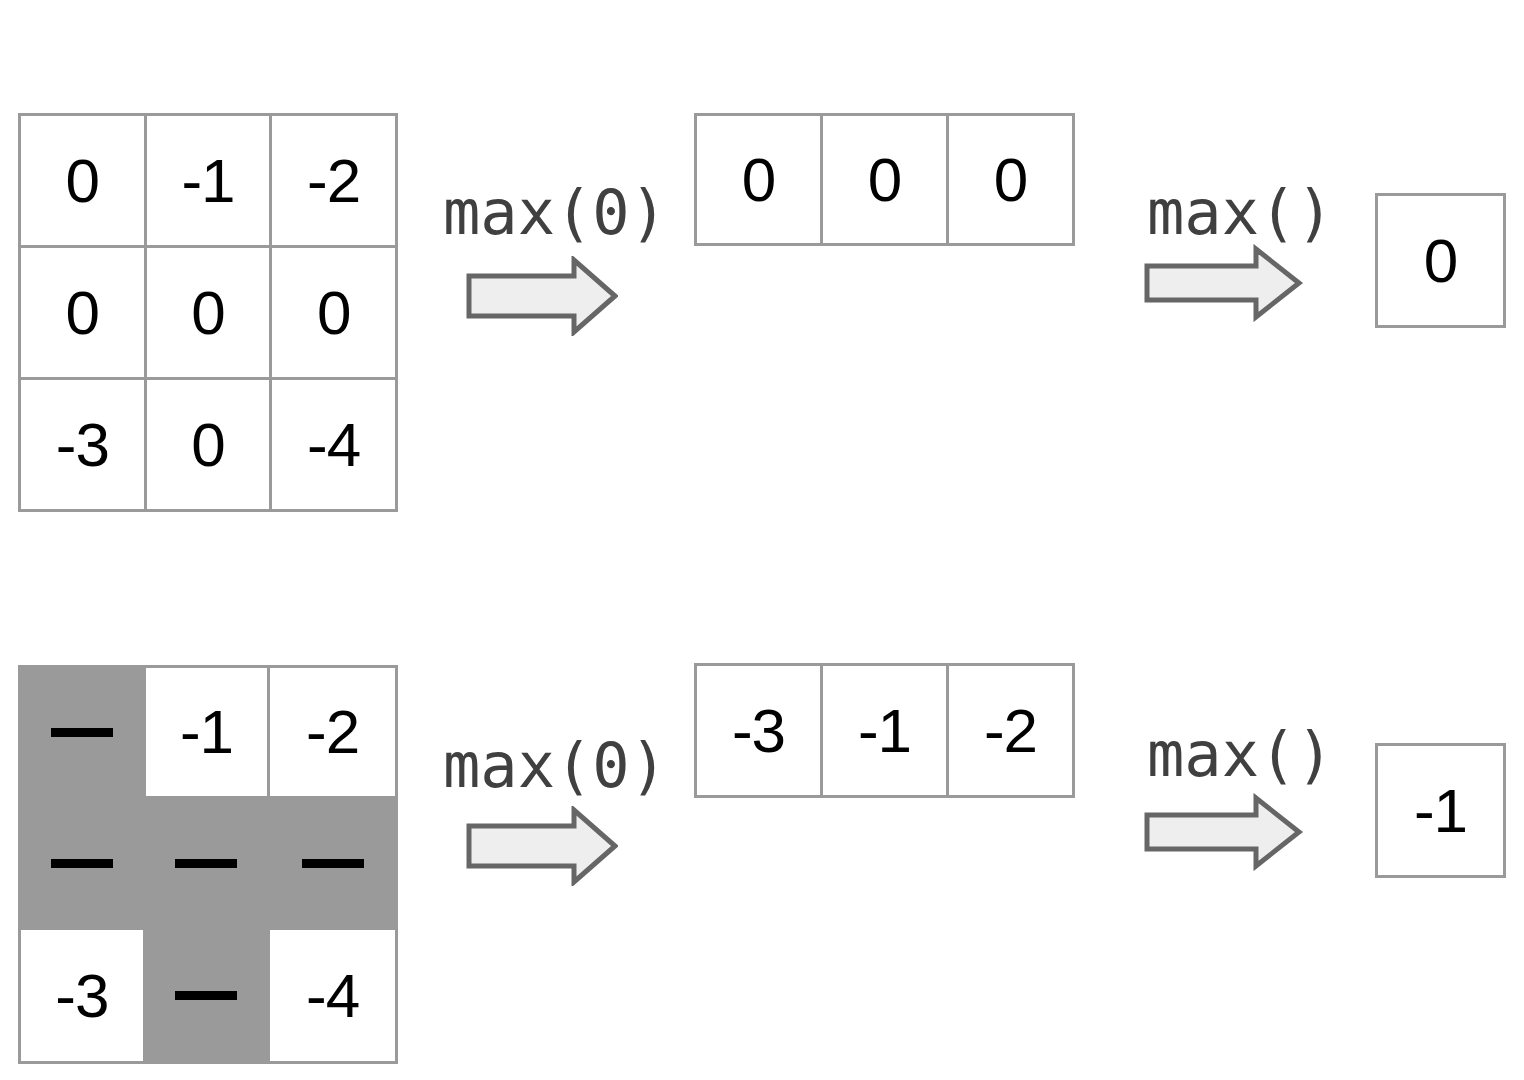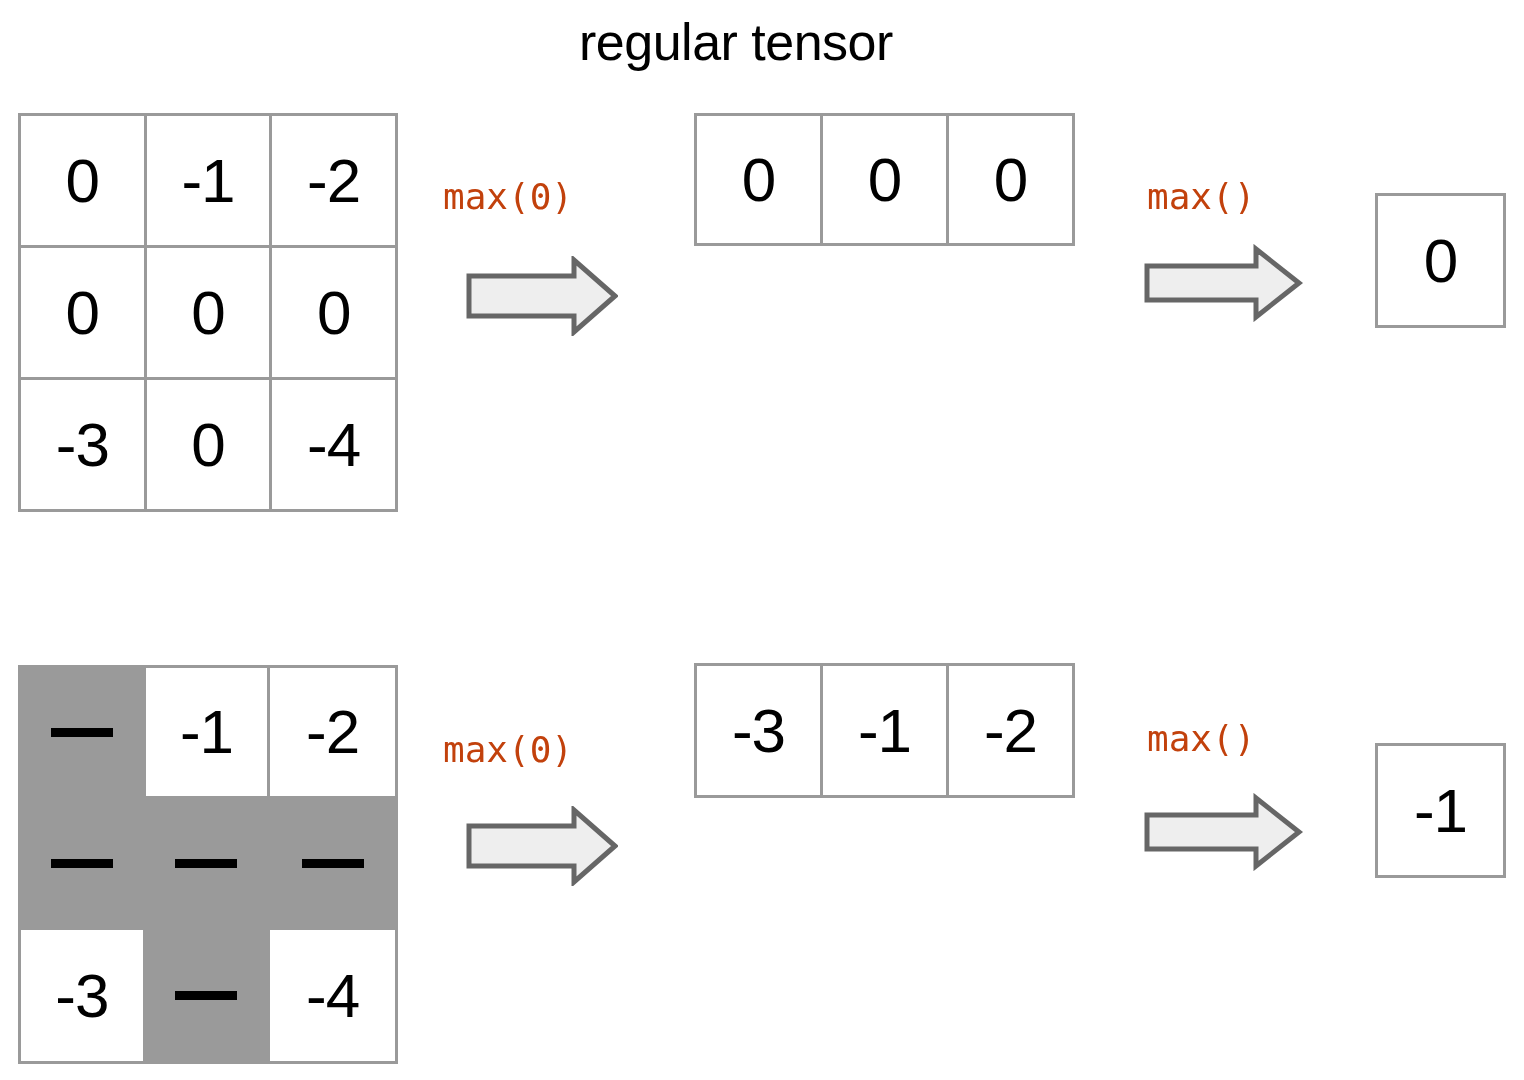--- a/index.html
+++ b/index.html
@@ -88,37 +88,36 @@
     font-size: 62px;
     color: #000000;
     line-height: 1;
     letter-spacing: -1px;
   }
 
   
   .op-label {
     position: absolute;
     font-family: "DejaVu Sans Mono", "Liberation Mono", monospace;
-    font-size: 36px;
-    color: #c2410c;
+    font-size: 62px;
+    color: #404040;
     white-space: nowrap;
   }
 
   
   .arrow {
     position: absolute;
   }
   .arrow svg { display: block; }
 </style>
 </head>
 <body>
 
 <div id="canvas">
 
-  <div class="section-title" id="title-regular">regular tensor</div>
 
   <div class="grid cols3 rows3" id="regular-grid" style="left:18px; top:113px; width:380px; height:399px;">
     <div class="cell">0</div>
     <div class="cell">-1</div>
     <div class="cell">-2</div>
     <div class="cell">0</div>
     <div class="cell">0</div>
     <div class="cell">0</div>
     <div class="cell">-3</div>
     <div class="cell">0</div>

